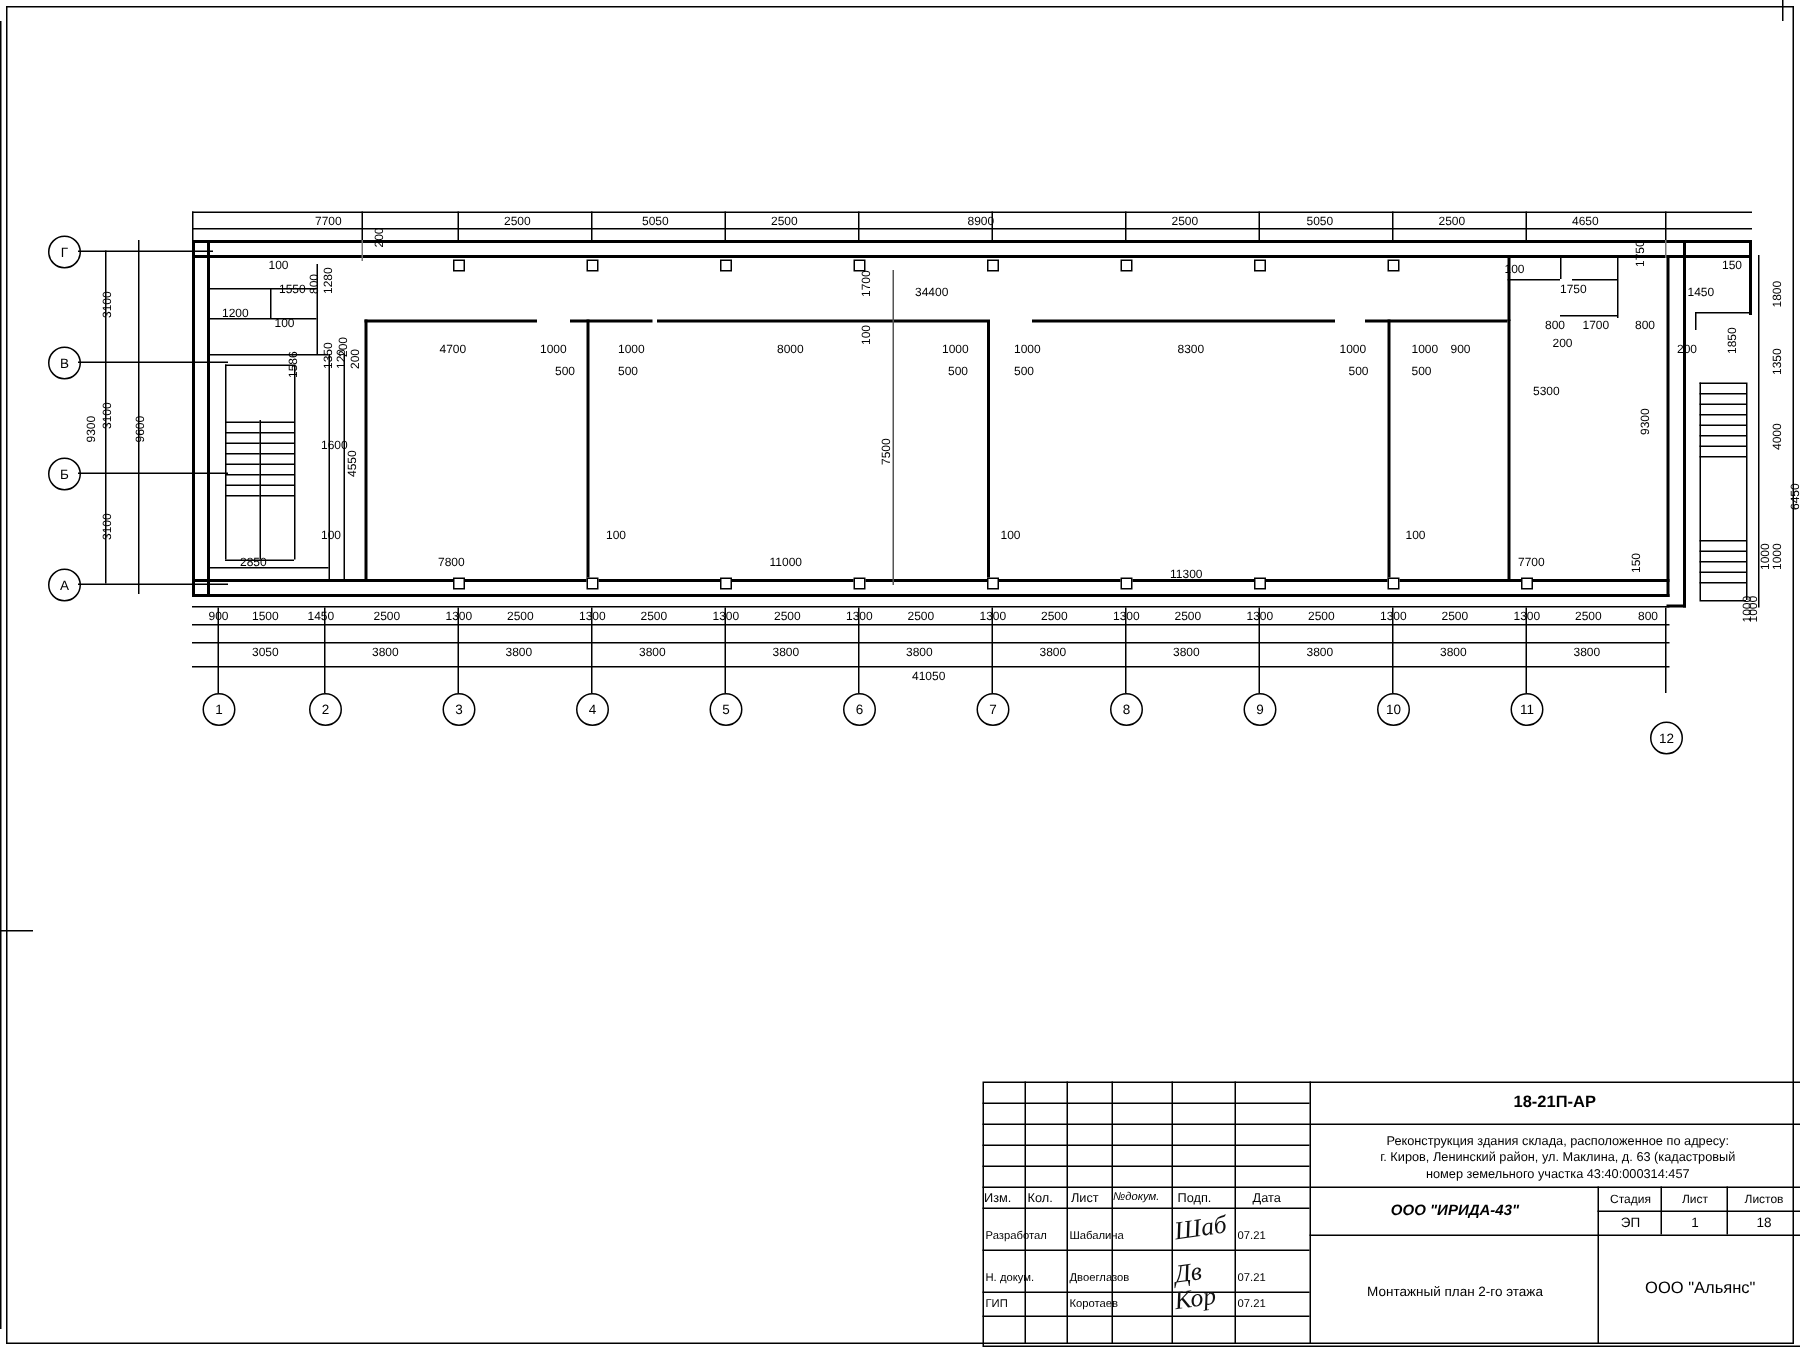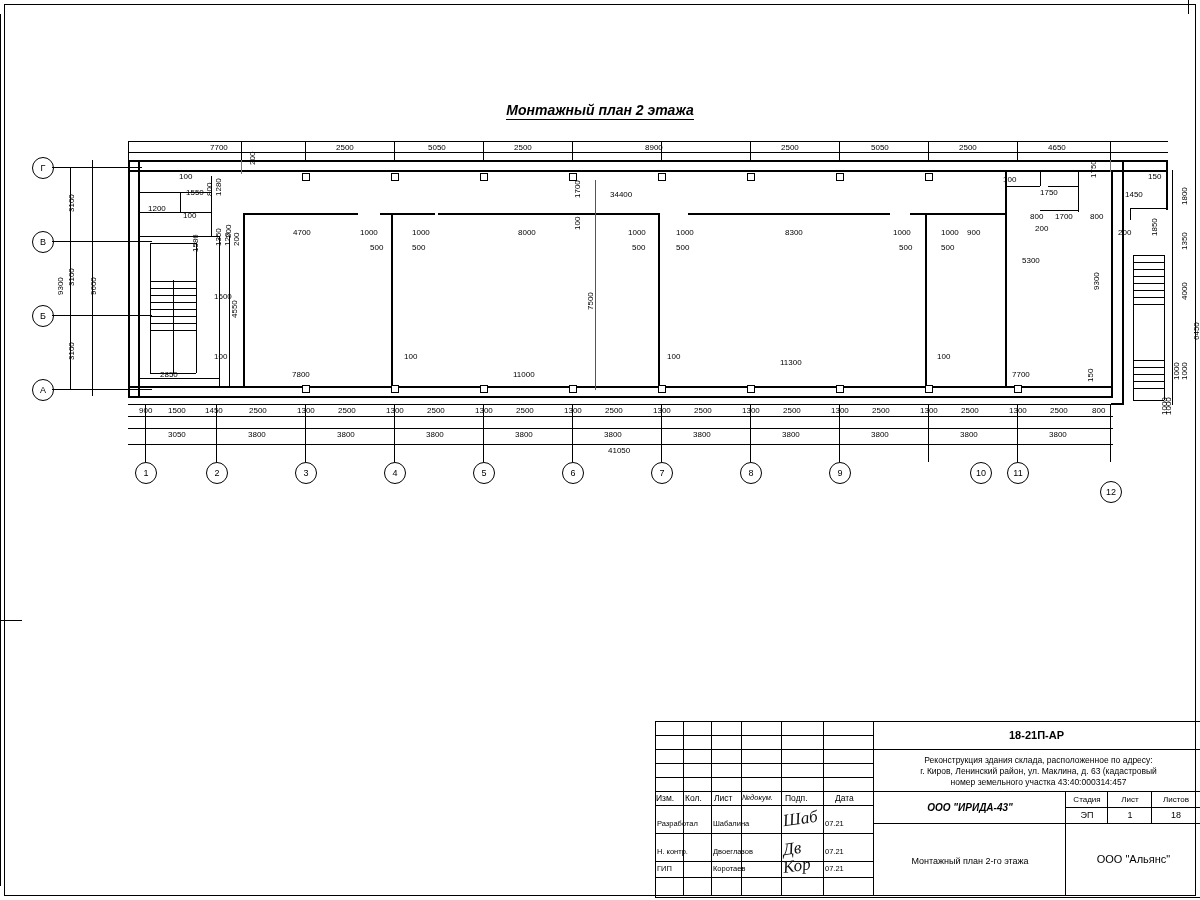--- a/index.html
+++ b/index.html
@@ -35,23 +35,20 @@
 </head>
 <body>
 
 <div id="sheet">
 
   <div class="border-frame"></div>
   <div class="inner-frame"></div>
   <div class="tick-left" style="top:620px;"></div>
   <div class="ln vl" style="left:1188px;top:0px;height:14px;"></div>
 
-  <div class="title">
-    <span>Монтажный план 2 этажа</span>
-  </div>
 
   <div id="plan">
 
     <div class="circ" style="left:32px;top:157px;">Г</div>
     <div class="circ" style="left:32px;top:231px;">В</div>
     <div class="circ" style="left:32px;top:305px;">Б</div>
     <div class="circ" style="left:32px;top:379px;">А</div>
 
     <div class="ln hl" style="left:52px;top:167px;width:90px;"></div>
     <div class="ln hl" style="left:52px;top:241px;width:100px;"></div>
@@ -60,21 +57,21 @@
 
     <div class="circ" style="left:135px;top:462px;">1</div>
     <div class="circ" style="left:206px;top:462px;">2</div>
     <div class="circ" style="left:295px;top:462px;">3</div>
     <div class="circ" style="left:384px;top:462px;">4</div>
     <div class="circ" style="left:473px;top:462px;">5</div>
     <div class="circ" style="left:562px;top:462px;">6</div>
     <div class="circ" style="left:651px;top:462px;">7</div>
     <div class="circ" style="left:740px;top:462px;">8</div>
     <div class="circ" style="left:829px;top:462px;">9</div>
-    <div class="circ" style="left:970px;top:462px;">10</div>
+    <div class="circ" style="left:918px;top:462px;">10</div>
     <div class="circ" style="left:1007px;top:462px;">11</div>
     <div class="circ" style="left:1100px;top:481px;">12</div>
 
     <div class="ln vl" style="left:145px;top:405px;height:57px;"></div>
     <div class="ln vl" style="left:216px;top:405px;height:57px;"></div>
     <div class="ln vl" style="left:305px;top:405px;height:57px;"></div>
     <div class="ln vl" style="left:394px;top:405px;height:57px;"></div>
     <div class="ln vl" style="left:483px;top:405px;height:57px;"></div>
     <div class="ln vl" style="left:572px;top:405px;height:57px;"></div>
     <div class="ln vl" style="left:661px;top:405px;height:57px;"></div>
@@ -280,21 +277,21 @@
     <div class="dimv" style="left:191px;top:252px;">1586</div>
     <div class="dimv" style="left:214px;top:246px;">1350</div>
     <div class="dimv" style="left:223px;top:246px;">120</div>
     <div class="dimv" style="left:232px;top:246px;">200</div>
     <div class="dim" style="left:214px;top:292px;">1600</div>
     <div class="dimv" style="left:230px;top:318px;">4550</div>
     <div class="dim" style="left:214px;top:352px;">100</div>
     <div class="dim" style="left:160px;top:370px;">2850</div>
     <div class="dim" style="left:292px;top:370px;">7800</div>
     <div class="dim" style="left:513px;top:370px;">11000</div>
-    <div class="dim" style="left:780px;top:358px;">11300</div>
+    <div class="dim" style="left:780px;top:378px;">11300</div>
     <div class="dim" style="left:1012px;top:370px;">7700</div>
     <div class="dim" style="left:404px;top:352px;">100</div>
     <div class="dim" style="left:667px;top:352px;">100</div>
     <div class="dim" style="left:937px;top:352px;">100</div>
     <div class="dim" style="left:293px;top:228px;">4700</div>
     <div class="dim" style="left:360px;top:228px;">1000</div>
     <div class="dim" style="left:370px;top:243px;">500</div>
     <div class="dim" style="left:412px;top:228px;">1000</div>
     <div class="dim" style="left:412px;top:243px;">500</div>
     <div class="dim" style="left:518px;top:228px;">8000</div>
@@ -363,21 +360,21 @@
     <div class="ln hl" style="left:0;top:84px;width:218px;"></div>
 
     <div class="ln hl" style="left:0;top:112px;width:218px;"></div>
     <div class="ln hl" style="left:0;top:140px;width:218px;"></div>
     <div class="ln hl" style="left:0;top:156px;width:218px;"></div>
 
     <div class="t" style="left:2px;top:98px;font-size:7.5px;">Разработал</div>
     <div class="t" style="left:58px;top:98px;font-size:7.5px;">Шабалина</div>
     <div class="t" style="left:170px;top:98px;font-size:7.5px;">07.21</div>
 
-    <div class="t" style="left:2px;top:126px;font-size:7.5px;">Н. контр.</div>
+    <div class="t" style="left:2px;top:126px;font-size:7.5px;">Н. докум.</div>
     <div class="t" style="left:58px;top:126px;font-size:7.5px;">Двоеглазов</div>
     <div class="t" style="left:170px;top:126px;font-size:7.5px;">07.21</div>
 
     <div class="t" style="left:2px;top:143px;font-size:7.5px;">ГИП</div>
     <div class="t" style="left:58px;top:143px;font-size:7.5px;">Коротаев</div>
     <div class="t" style="left:170px;top:143px;font-size:7.5px;">07.21</div>
 
     <div class="sig" style="left:128px;top:88px;">Шаб</div>
     <div class="sig" style="left:128px;top:118px;">Дв</div>
     <div class="sig" style="left:128px;top:135px;">Кор</div>

